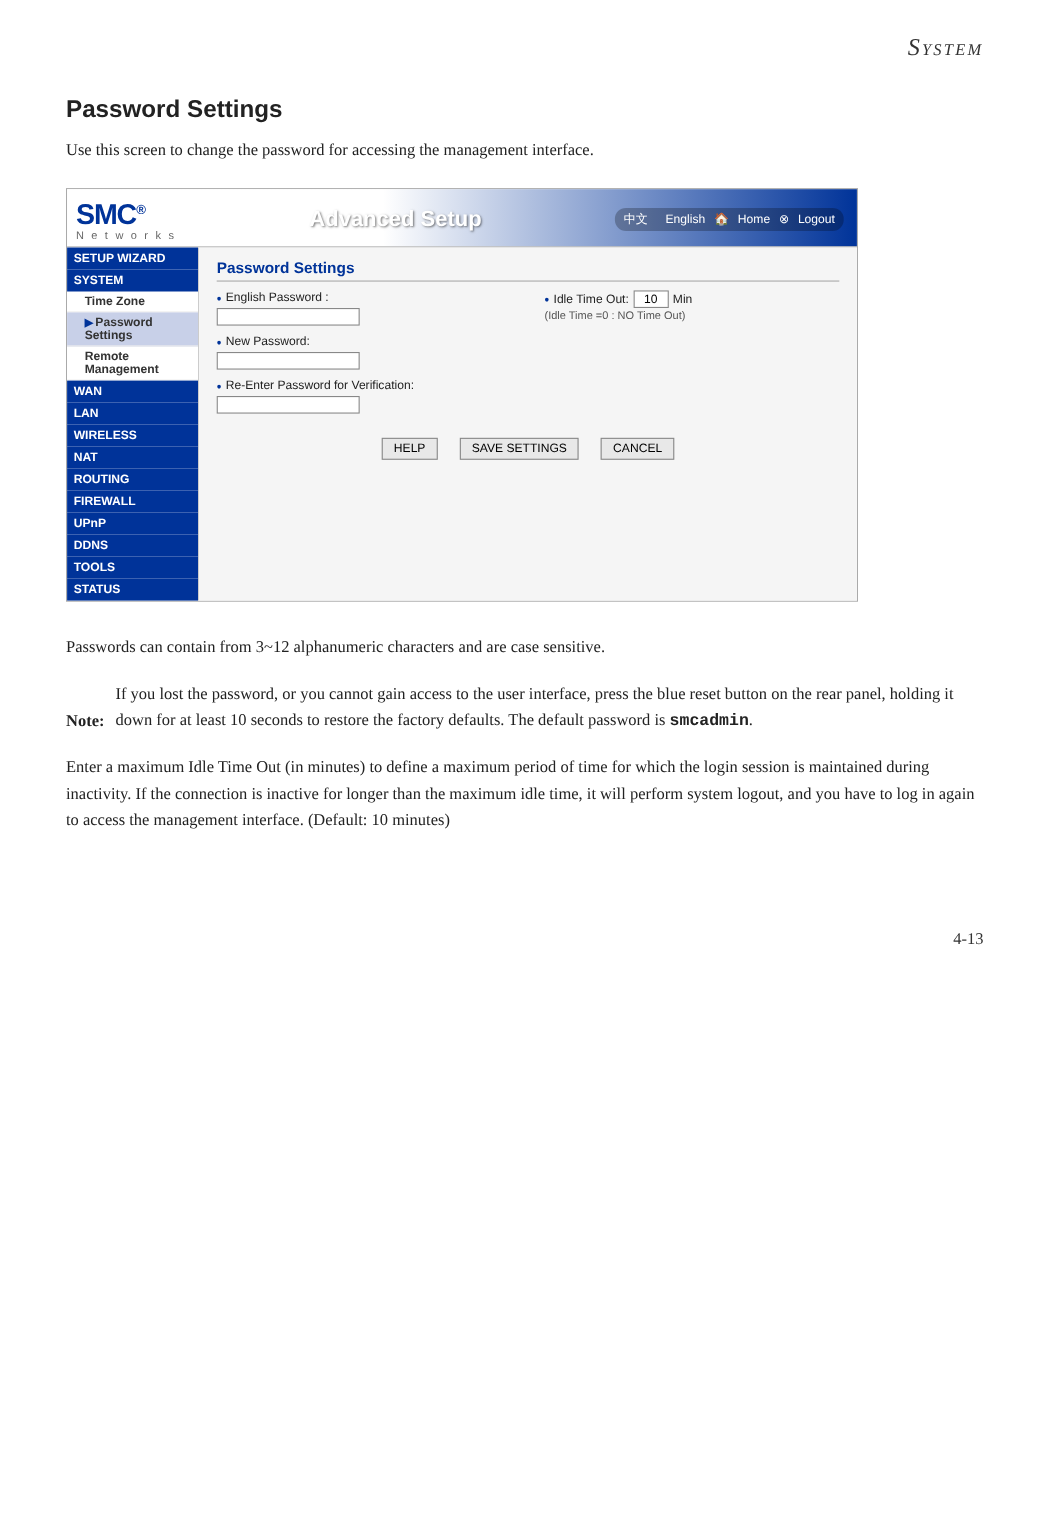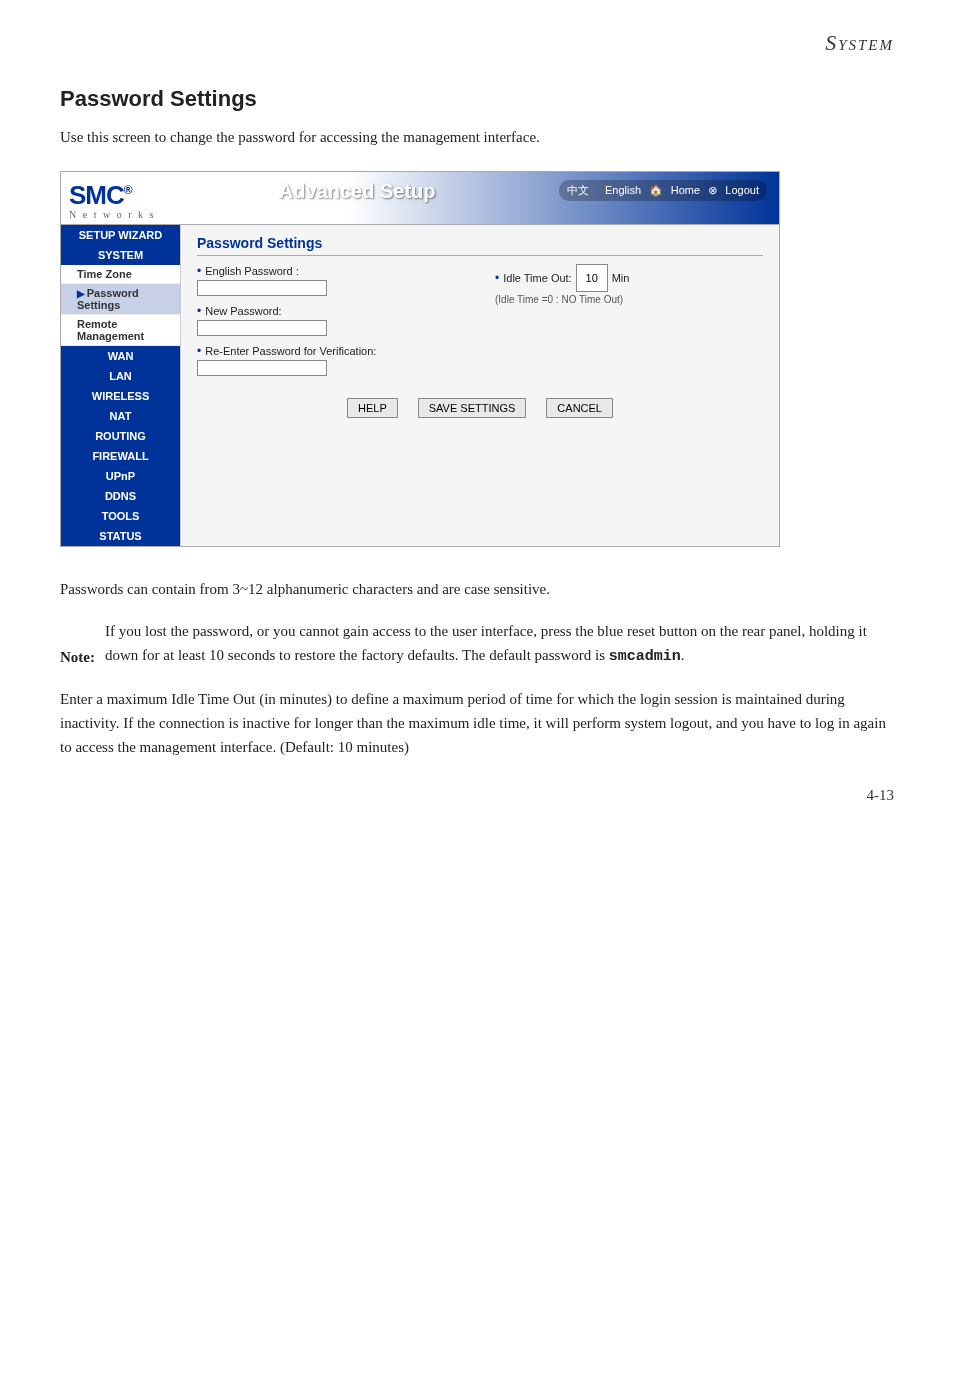--- a/index.html
+++ b/index.html
@@ -45,21 +45,21 @@
       max-width: 720px;
       margin-bottom: 30px;
       background: #fff;
       font-family: Arial, sans-serif;
       font-size: 12px;
     }
 
     
     .router-header {
       display: flex;
-      align-items: flex-start;
+      align-items: center;
       justify-content: space-between;
       background: linear-gradient(to right, #fff 40%, #003399 100%);
       padding: 8px 12px 4px 8px;
       border-bottom: 1px solid #aaa;
       min-height: 52px;
     }
     .smc-logo {
       font-size: 26px;
       font-weight: bold;
       font-family: Arial, sans-serif;
@@ -67,21 +67,21 @@
       letter-spacing: -1px;
     }
     .smc-logo sup {
       font-size: 12px;
       vertical-align: super;
     }
     .smc-networks {
       font-size: 10px;
       color: #666;
       letter-spacing: 2px;
-      font-family: Liberation Serif, serif;
+      font-family: Liberation Sans, sans-serif;
       margin-top: -2px;
     }
     .advanced-setup {
       color: #fff;
       font-size: 20px;
       font-weight: bold;
       font-family: Arial, sans-serif;
       text-shadow: 1px 1px 2px rgba(0,0,0,0.5);
       flex: 1;
       text-align: center;
@@ -120,21 +120,20 @@
       background: #fff;
       border-right: 1px solid #ccc;
     }
     .sidebar-header {
       background: #003399;
       color: #fff;
       font-weight: bold;
       font-size: 11px;
       padding: 4px 6px;
       cursor: pointer;
-      text-align: center;
     }
     .sidebar-item {
       font-size: 11px;
       padding: 3px 6px 3px 10px;
       cursor: pointer;
       color: #333;
       border-bottom: 1px solid #eee;
       font-weight: bold;
     }
     .sidebar-item.sub {
@@ -210,21 +209,21 @@
     .idle-row {
       display: flex;
       align-items: center;
       gap: 4px;
       font-size: 11px;
       margin-bottom: 2px;
     }
     .idle-input {
       border: 1px solid #888;
       width: 32px;
-      height: 28px;
+      height: 16px;
       font-size: 11px;
       padding: 1px 3px;
       background: #fff;
       text-align: center;
     }
     .idle-note {
       font-size: 10px;
       color: #555;
       margin-top: 2px;
     }
@@ -270,21 +269,21 @@
       line-height: 1.6;
     }
     .note-text strong {
       font-family: 'Courier New', monospace;
       font-weight: bold;
     }
 
     .page-number {
       text-align: right;
       font-size: 15px;
-      margin-top: 28px;
+      margin-top: 88px;
       color: #333;
     }
   </style>
 </head>
 <body>
 
 <div class="system-title">
   <span>System</span>
 </div>
 

